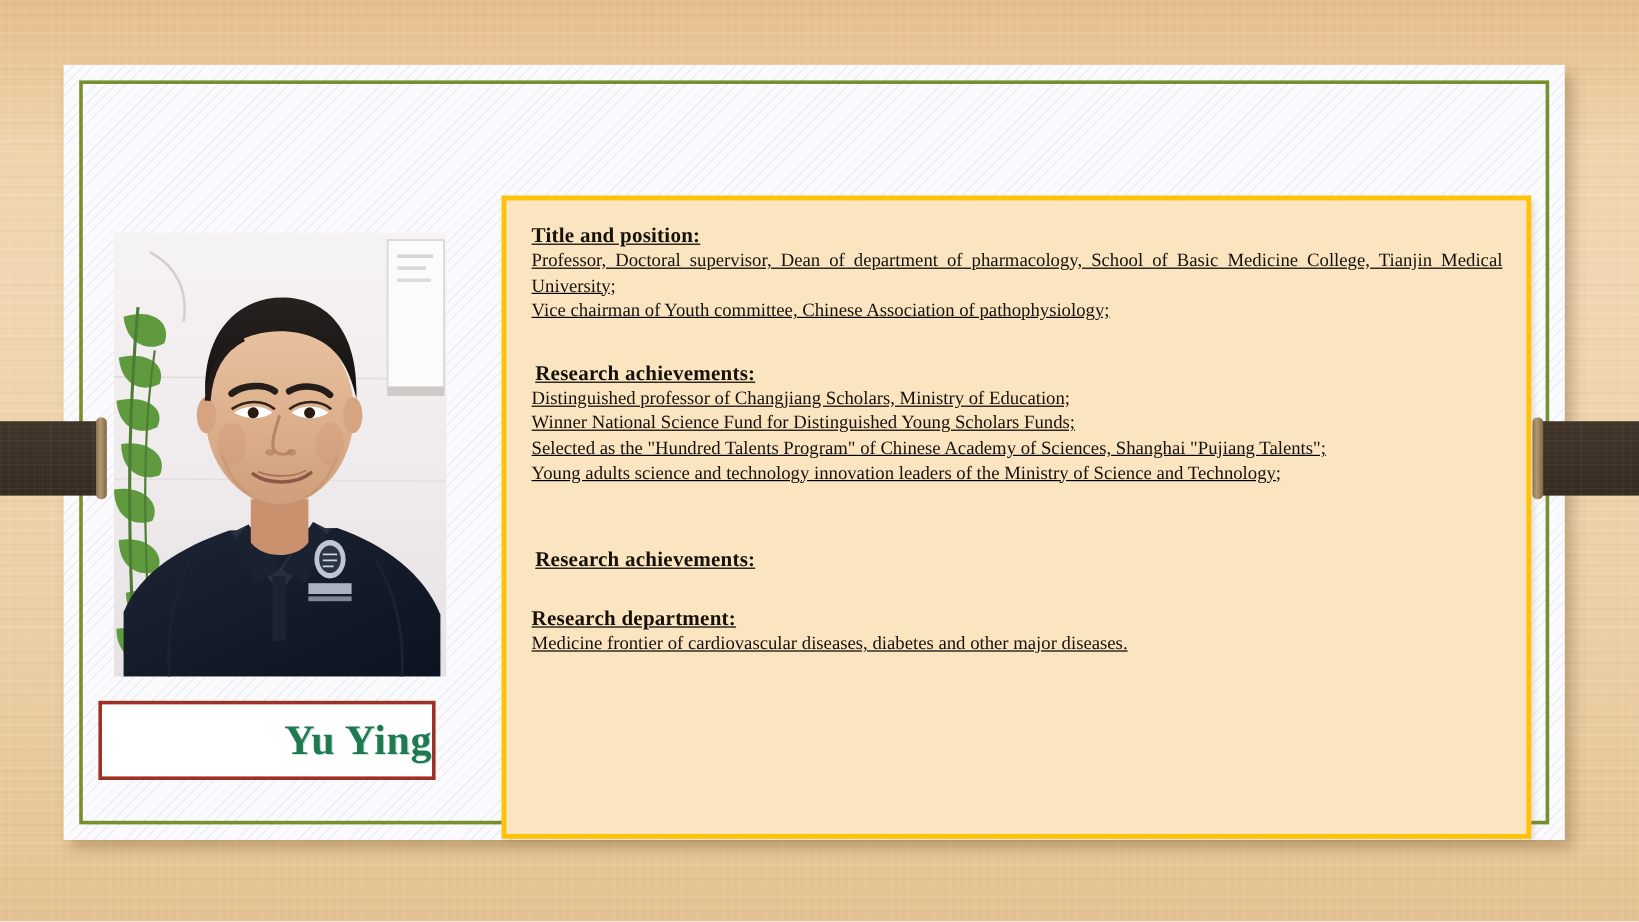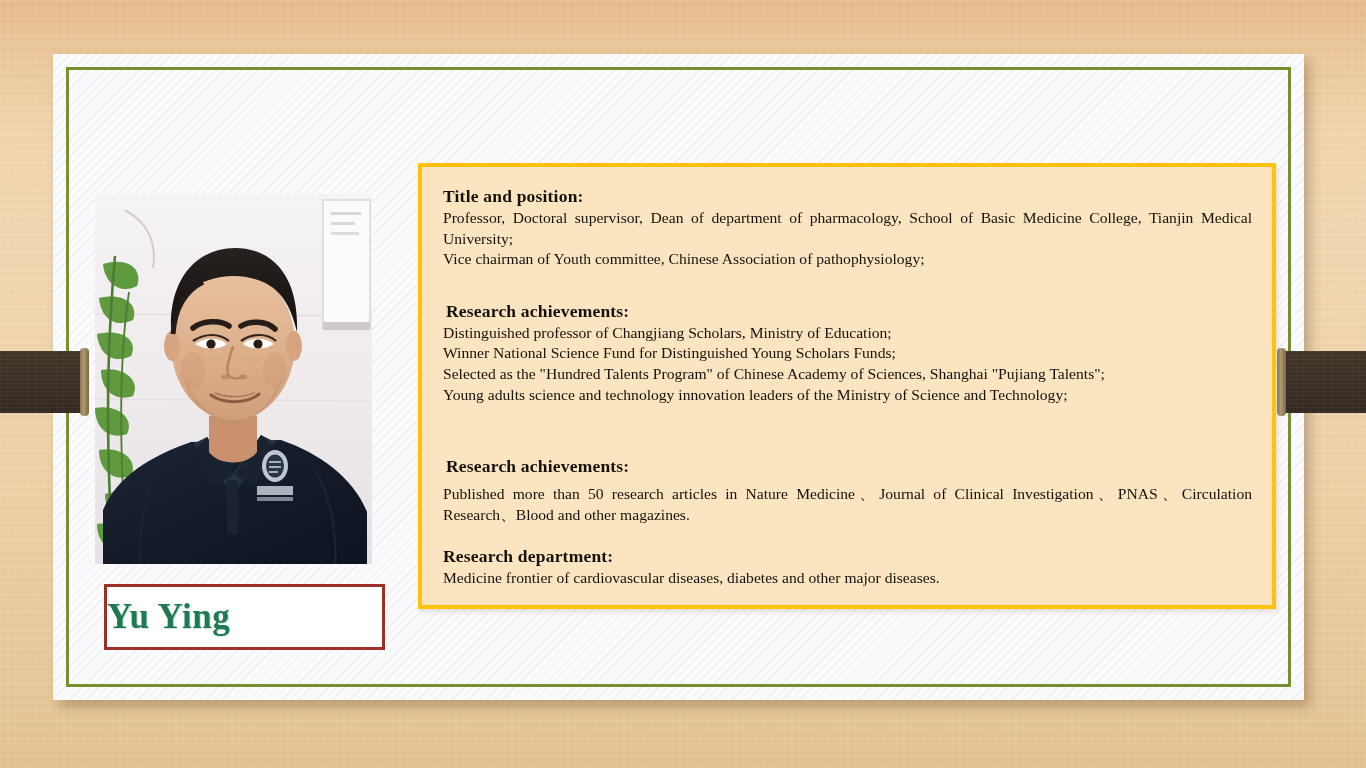--- a/index.html
+++ b/index.html
@@ -133,52 +133,53 @@
     height: 370px;
     overflow: hidden;
     background: #efeef0;
     z-index: 5;
   }
   .photo svg { display: block; }
 
   
   .name-plate {
     position: absolute;
-    left: 104px;
+    left: 82px;
     top: 584px;
     width: 275px;
     height: 60px;
     border: 3px solid #9e3127;
     background: #ffffff;
     display: flex;
     align-items: center;
-    justify-content: flex-start;
+    justify-content: flex-end;
     z-index: 5;
   }
   .name-plate-text {
     font-family: "Liberation Serif", serif;
     font-weight: bold;
     font-size: 35px;
     color: #1f7a52;
     letter-spacing: 0.5px;
     text-shadow: 1px 1px 0 rgba(180,210,195,0.65);
   }
 
   
   .panel {
     position: absolute;
     left: 418px;
     top: 163px;
     width: 858px;
-    height: 446px;
+    height: 536px;
     background: #fae5c0;
     border: 4px solid #ffc20a;
     box-sizing: border-box;
     z-index: 5;
     box-shadow: 2px 3px 5px rgba(120,90,40,0.18);
+    text-decoration: underline;
   }
   .panel-body {
     padding: 18px 20px 10px 21px;
     color: #17110c;
   }
   .sec-head {
     font-family: "Liberation Serif", serif;
     font-weight: bold;
     font-size: 17.5px;
     line-height: 22px;
@@ -336,21 +337,20 @@
       <p class="ln">Distinguished professor of Changjiang Scholars, Ministry of Education;</p>
       <p class="ln">Winner National Science Fund for Distinguished Young Scholars Funds;</p>
       <p class="ln just">Selected as the "Hundred Talents Program" of Chinese Academy of Sciences, Shanghai "Pujiang Talents";</p>
       <p class="ln">Young adults science and technology innovation leaders of the Ministry of Science and Technology;</p>
 
       <div class="gap-lg"></div>
       <div class="gap-md"></div>
 
       <div class="sec-head indent">Research achievements:</div>
       <div class="gap-xs"></div>
-      <p class="ln just">Published more than 50 research articles in Nature Medicine、Journal of Clinical Investigation、PNAS、Circulation Research、Blood and other magazines.</p>
 
       <div class="gap-md"></div>
 
       <div class="sec-head">Research department:</div>
       <p class="ln">Medicine frontier of cardiovascular diseases, diabetes and other major diseases.</p>
 
     </div>
   </div>
 
 </div>

